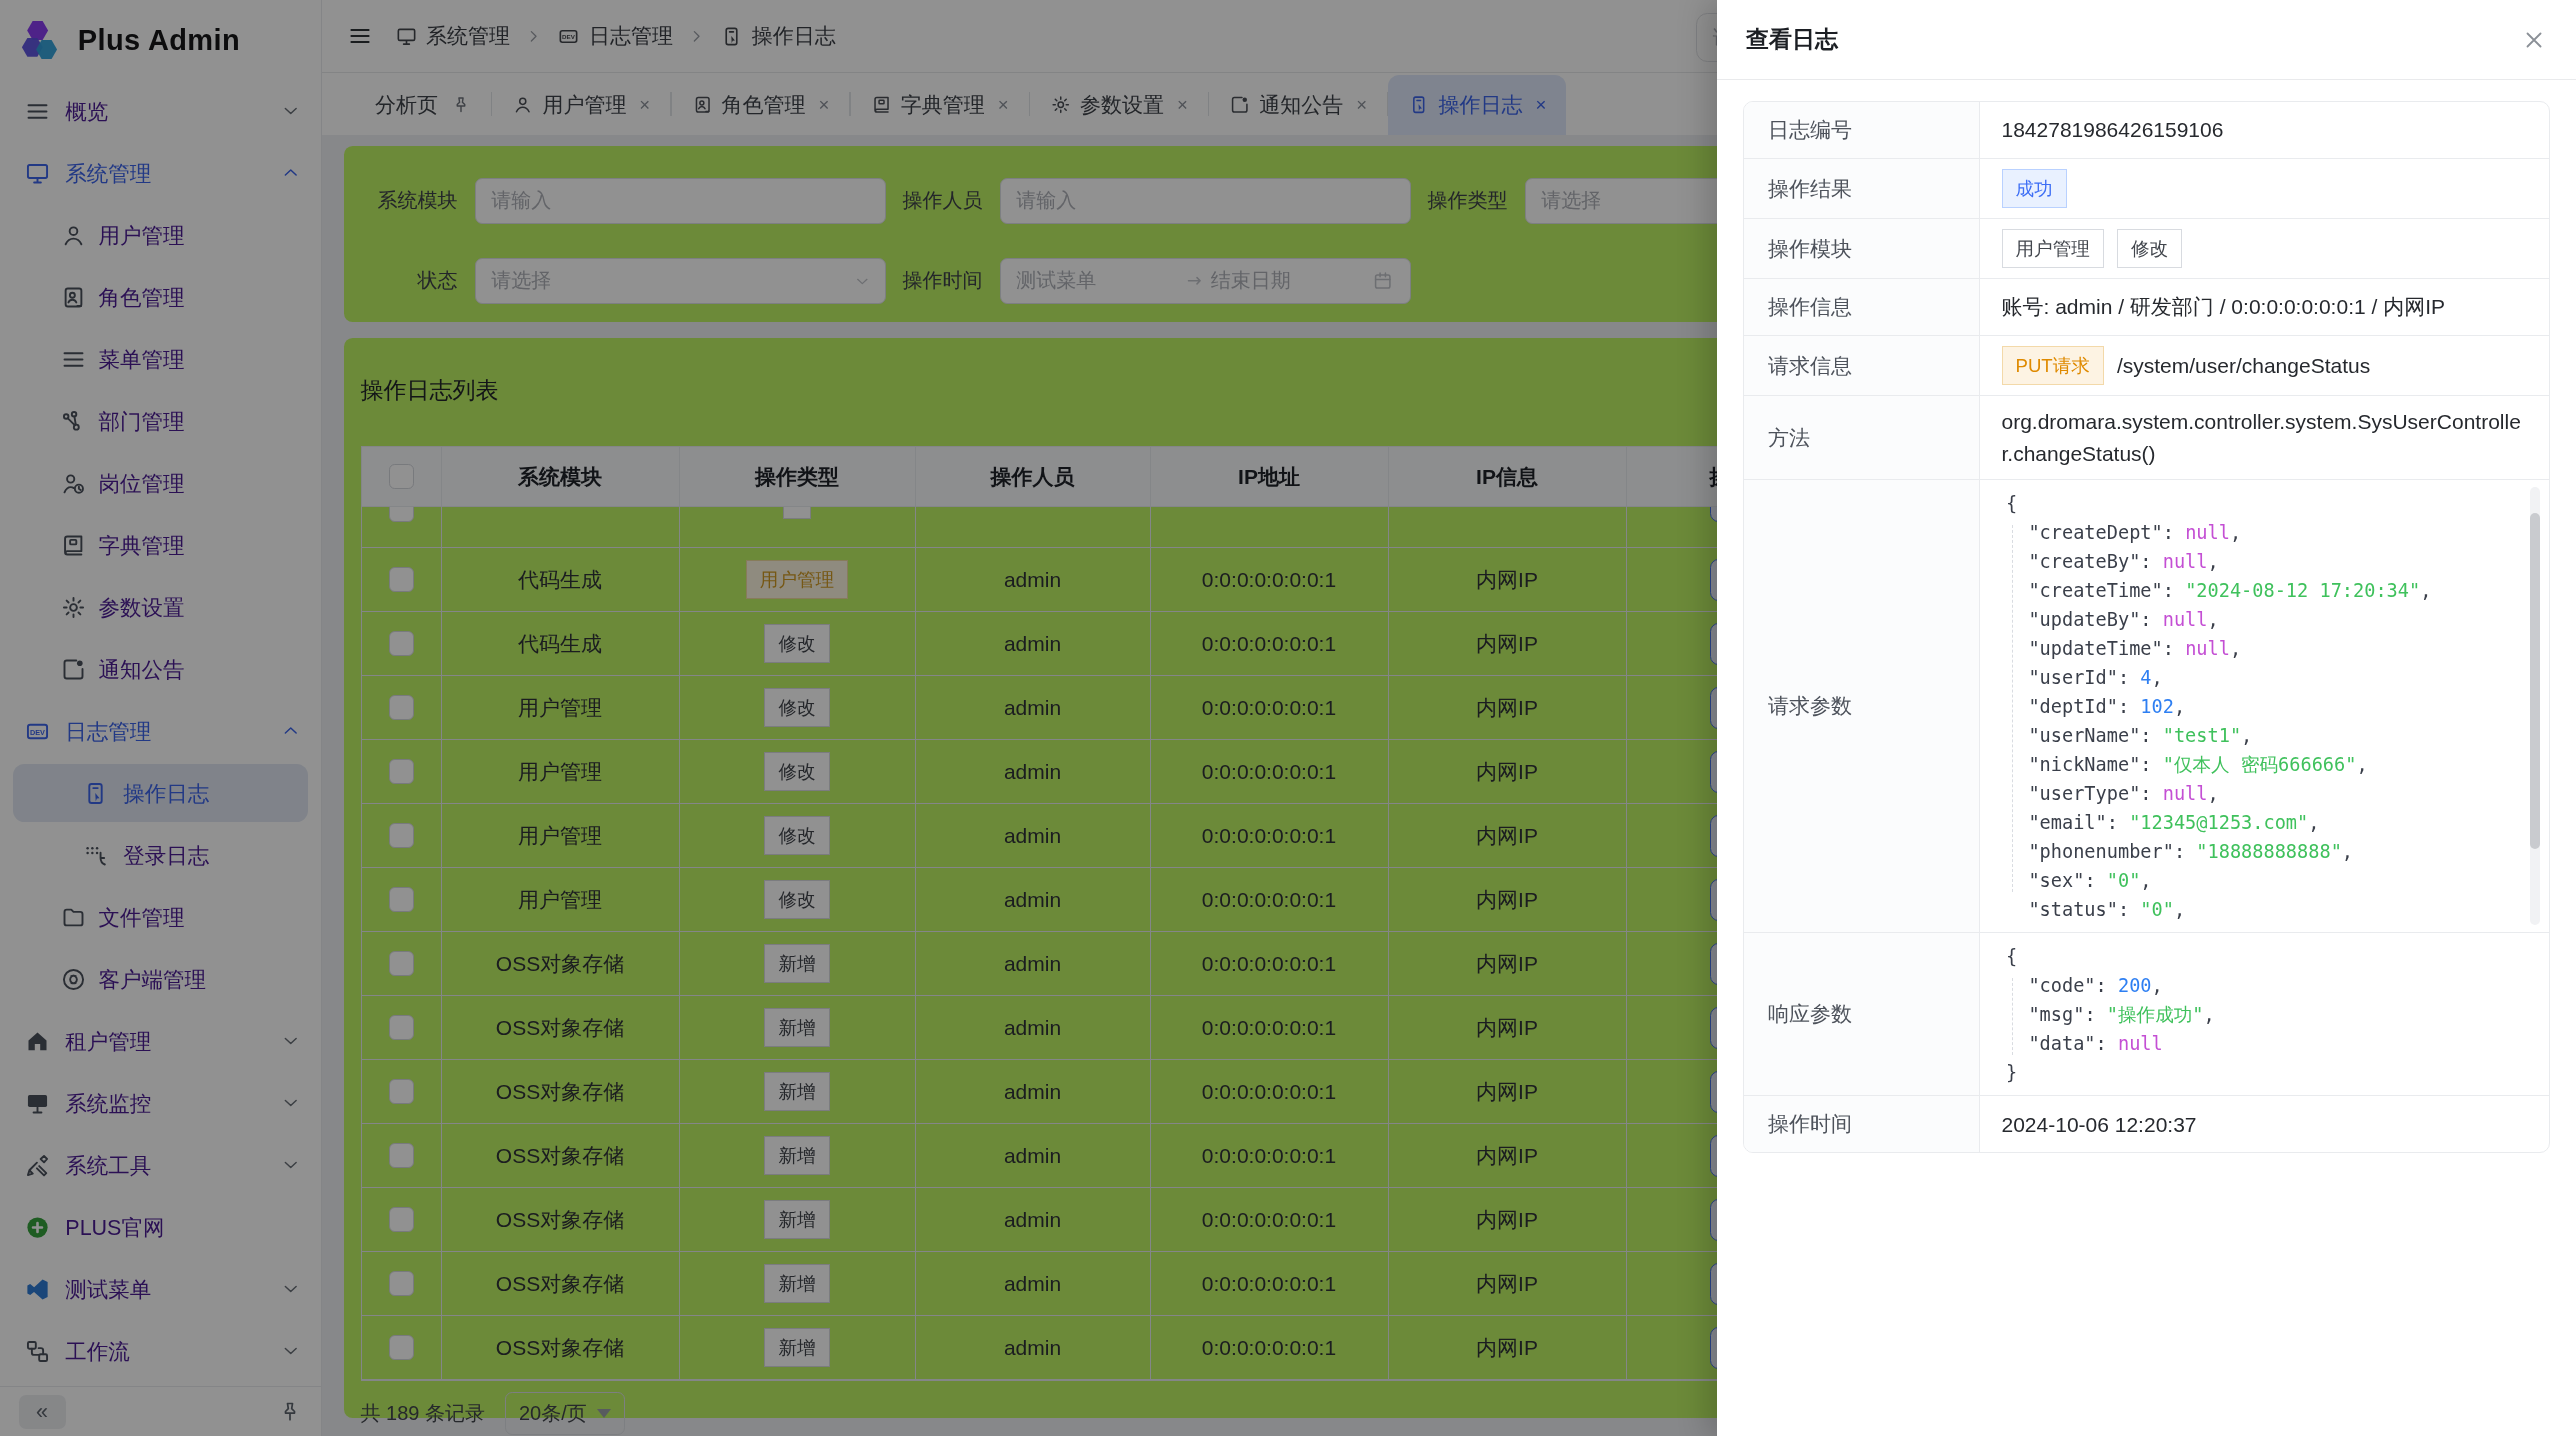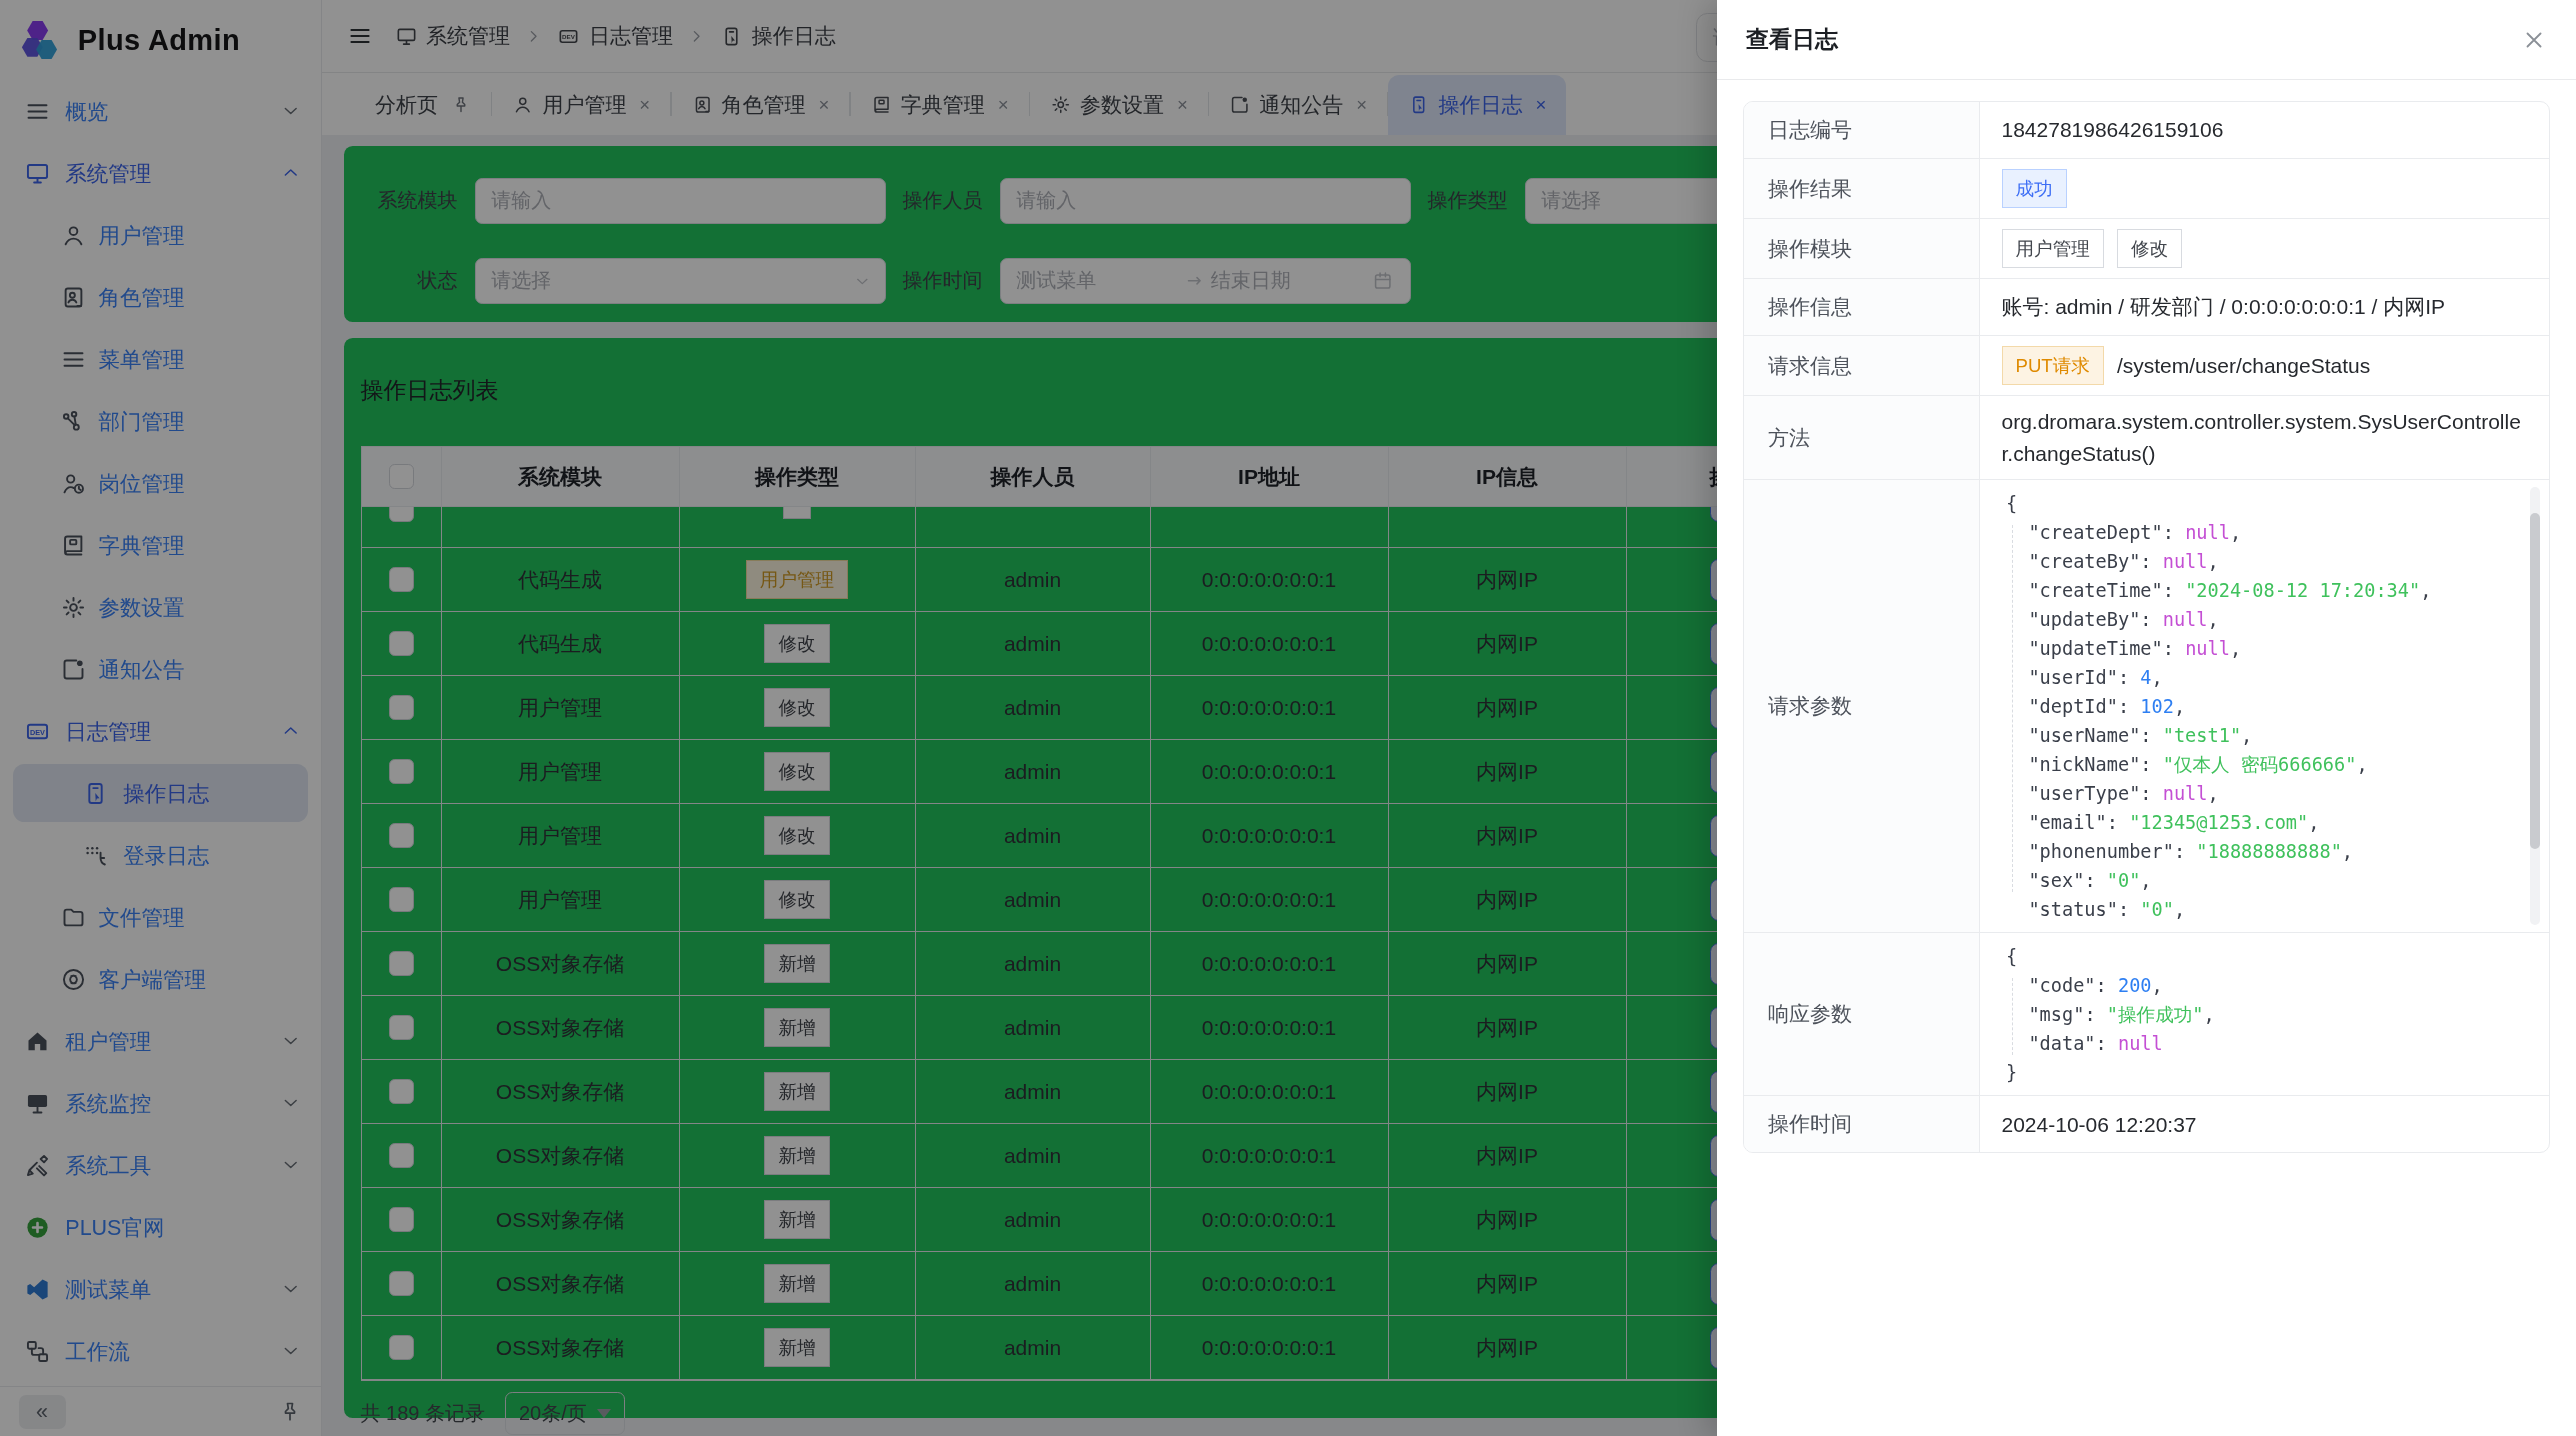--- a/index.html
+++ b/index.html
@@ -9,21 +9,21 @@
   .icon svg{width:100%;height:100%}
 
   
   .sidebar{position:absolute;left:0;top:0;width:321px;height:1437px;background:#fff;
            border-right:1.4px solid #e8eaed;z-index:1}
   .logo-row{height:80px;display:flex;align-items:center;padding-left:18px;gap:15.7px}
   .logo-mark{width:44px;height:40px}
   .logo-text{font-size:29px;font-weight:bold;color:#17181a;letter-spacing:0.4px}
   .menu{position:absolute;top:80px;bottom:52px;left:0;right:0;overflow:hidden}
   .menu-item{height:62px;display:flex;align-items:center;position:relative;
-             color:#3b82f6;font-size:21.5px;cursor:pointer}
+             color:#4c1d95;font-size:21.5px;cursor:pointer}
   .menu-item .m-icon{width:27px;height:27px;margin-right:14.3px;color:#4b515c}
   .menu-item.lv1{padding-left:24px}
   .menu-item.lv2{padding-left:60px}
   .menu-item.lv2 .m-icon{margin-right:11.4px}
   .menu-item.lv3{padding-left:82px}
   .menu-item .chevron{position:absolute;right:20px;width:21.5px;height:21.5px;color:#6a7078}
   .menu-item.highlighted{color:#3c64ea}
   .menu-item.highlighted .m-icon,.menu-item.highlighted .chevron{color:#3c64ea}
   .menu-item.active{margin:2.1px 13px;height:58px;padding-left:69px;border-radius:11.4px;
                     background:#e1e7f2;color:#3c64ea}
@@ -53,21 +53,21 @@
        font-size:21px;color:#3f434a;cursor:pointer}
   .tab .t-icon{width:21.5px;height:21.5px;color:#4a4e55}
   .tab .tab-close{font-size:18.6px;color:#8d929b;margin-left:4.3px}
   .tab .tab-pin{width:20px;height:20px;color:#6d727b;margin-left:4.3px}
   .tab.active{background:#dfe8fb;border-radius:11.4px 11.4px 0 0;color:#3c64ea}
   .tab.active .t-icon,.tab.active .tab-close{color:#3c64ea}
   .tab-divider{width:1.4px;height:24px;background:#e2e4e8;align-self:center}
 
   .content{position:absolute;top:135px;left:0;right:0;bottom:0;background:#eef0f3;
            padding:11.4px 0 0 23px}
-  .card{background:#22c55e;border-radius:8.6px}
+  .card{background:#bef264;border-radius:8.6px}
   .search-card{width:1546px;height:176px;margin-bottom:15.7px;padding:31.5px 0 0 16.5px;box-sizing:border-box}
   .form-row{display:flex;align-items:center;height:46px;margin-bottom:34px}
   .form-item{display:flex;align-items:center}
   .form-label{width:97px;margin-right:17px;text-align:right;font-size:20px;color:#3f434a;flex:none}
   .f-input{width:411px;height:46px;border:1.4px solid #dcdfe4;border-radius:7.2px;background:#fff;
            display:flex;align-items:center;padding:0 15.7px;box-sizing:border-box;
            font-size:20px;color:#aeb1b8;position:relative;cursor:text}
   .f-input .sel-arrow{position:absolute;right:13px;width:18.6px;height:18.6px;color:#c0c3c9}
   .f-range{justify-content:space-between;cursor:pointer}
   .f-range .rng{flex:1}

